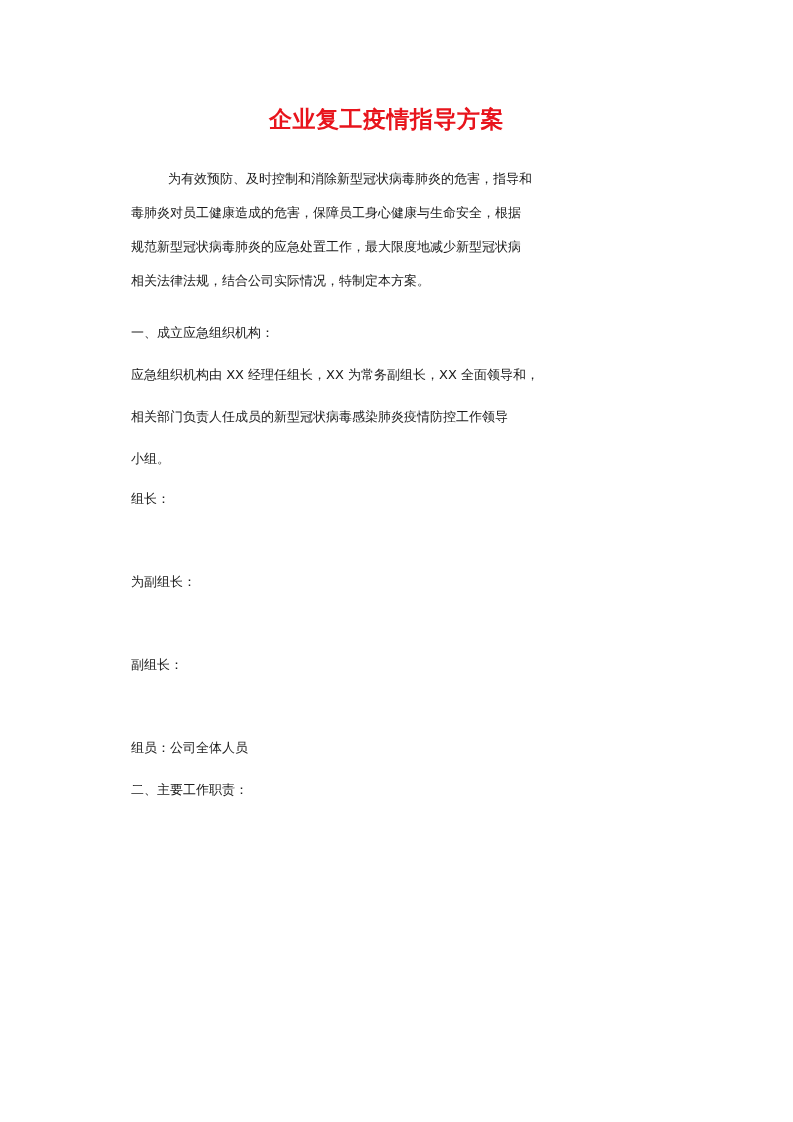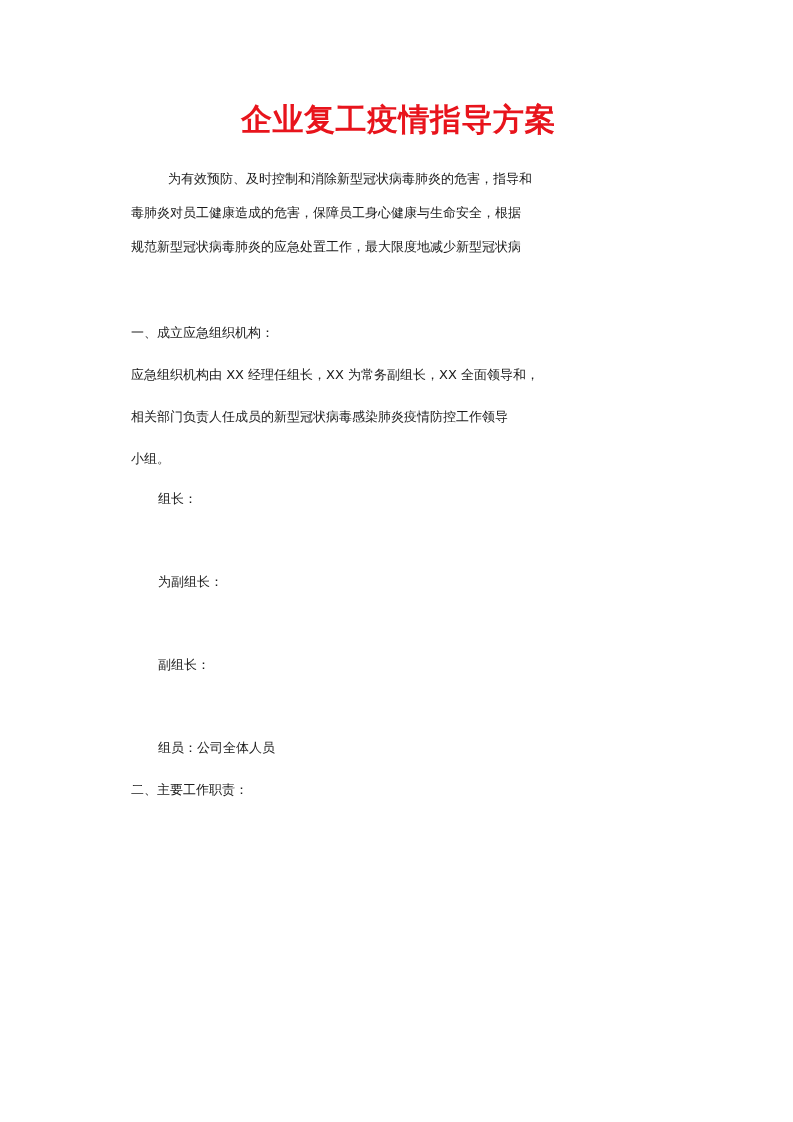--- a/index.html
+++ b/index.html
@@ -17,25 +17,25 @@
   }
   .page {
     position: absolute;
     left: 0; top: 0;
     width: 793px;
     height: 1122px;
     background: #fff;
   }
   .title {
     position: absolute;
-    left: 12px;
+    left: 0;
     width: 773px;
     top: 102px;
     text-align: center;
-    font-size: 31px;
+    font-size: 23px;
     font-weight: bold;
     color: #e8141c;
     letter-spacing: 0.5px;
     line-height: 34px;
   }
   .block {
     position: absolute;
     left: 131px;
     width: 560px;
     font-size: 13px;
@@ -47,36 +47,37 @@
     line-height: 34px;
   }
   .line.indent {
     padding-left: 37px;
   }
   .intro { top: 162px; }
   .intro .line { height: 34px; }
   .sec1 { top: 316px; }
   .sec1 .line { height: 42px; line-height: 34px; }
   .roles { top: 482px; }
-  .roles .line { height: 83px; line-height: 34px; margin-left: 27px; }
+  .roles .line { height: 83px; line-height: 34px; }
   .sec2-head { top: 773px; }
   .sec2 { top: 818px; }
   .sec2 .line { height: 42px; line-height: 34px; }
 </style>
 </head>
 <body>
 
 <div class="page">
 
   <div class="title">企业复工疫情指导方案</div>
 
   <div class="block intro">
     <span class="line indent">为有效预防、及时控制和消除新型冠状病毒肺炎的危害，指导和</span>
     <span class="line">毒肺炎对员工健康造成的危害，保障员工身心健康与生命安全，根据</span>
     <span class="line">规范新型冠状病毒肺炎的应急处置工作，最大限度地减少新型冠状病</span>
+    <span class="line">相关法律法规，结合公司实际情况，特制定本方案。</span>
   </div>
 
   <div class="block sec1">
     <span class="line">一、成立应急组织机构：</span>
     <span class="line">应急组织机构由 XX 经理任组长，XX 为常务副组长，XX 全面领导和，</span>
     <span class="line">相关部门负责人任成员的新型冠状病毒感染肺炎疫情防控工作领导</span>
     <span class="line">小组。</span>
   </div>
 
   <div class="block roles">

